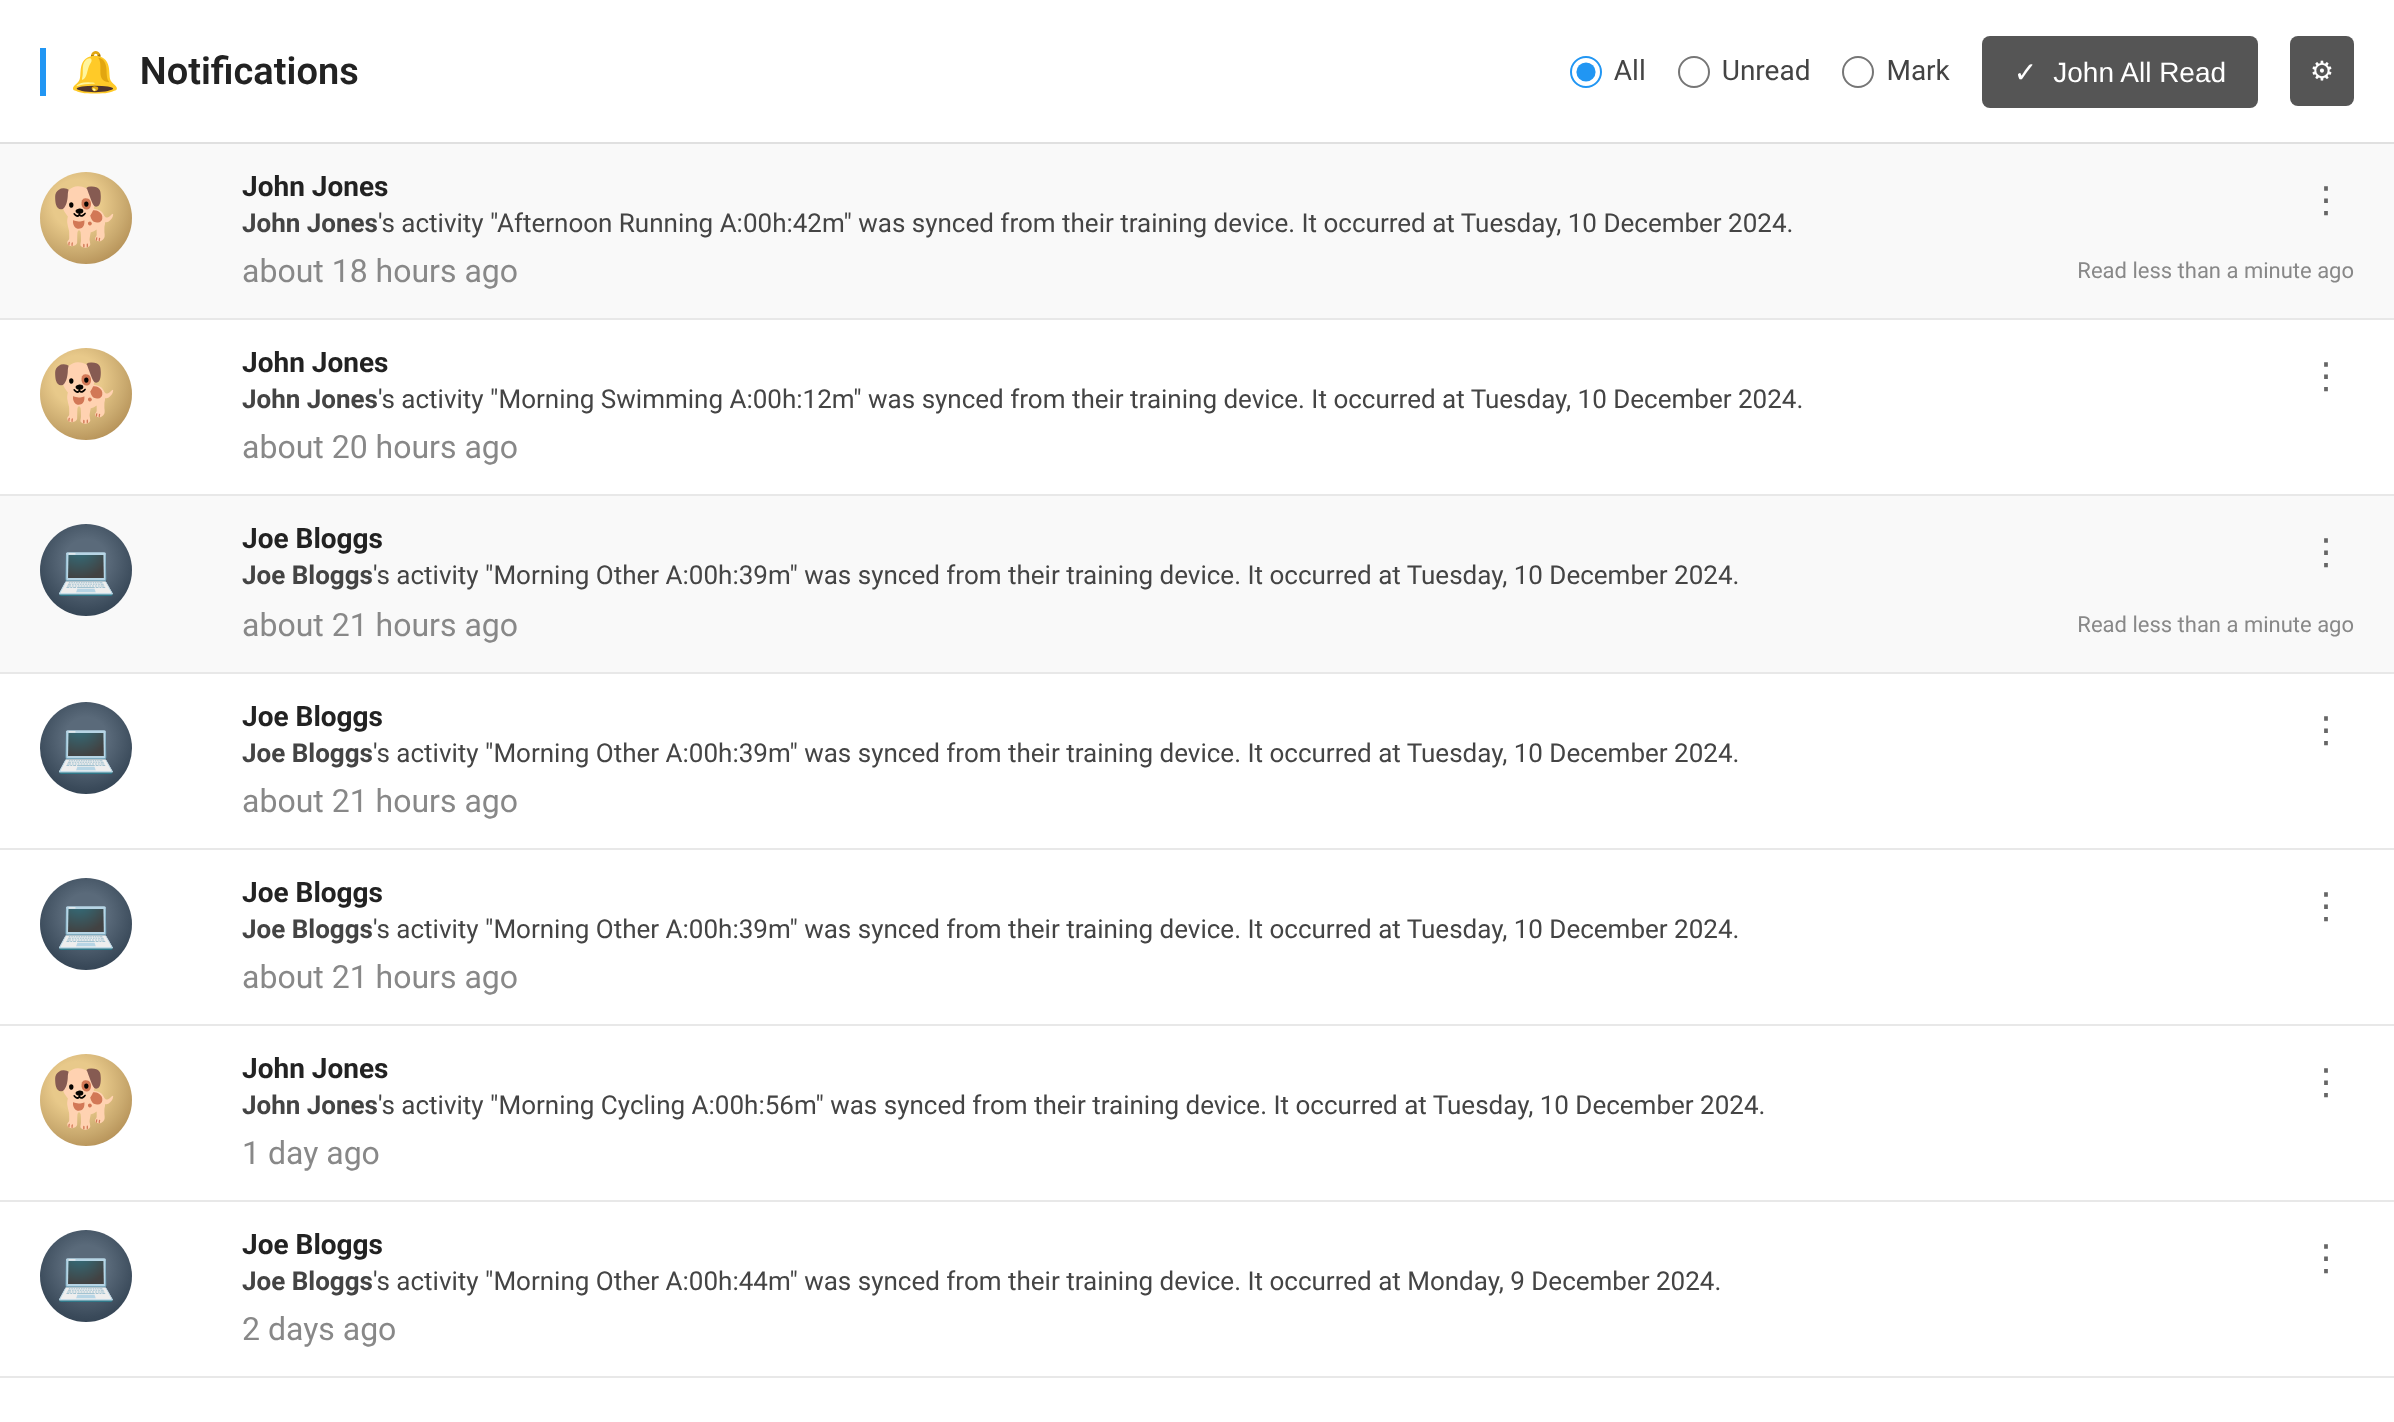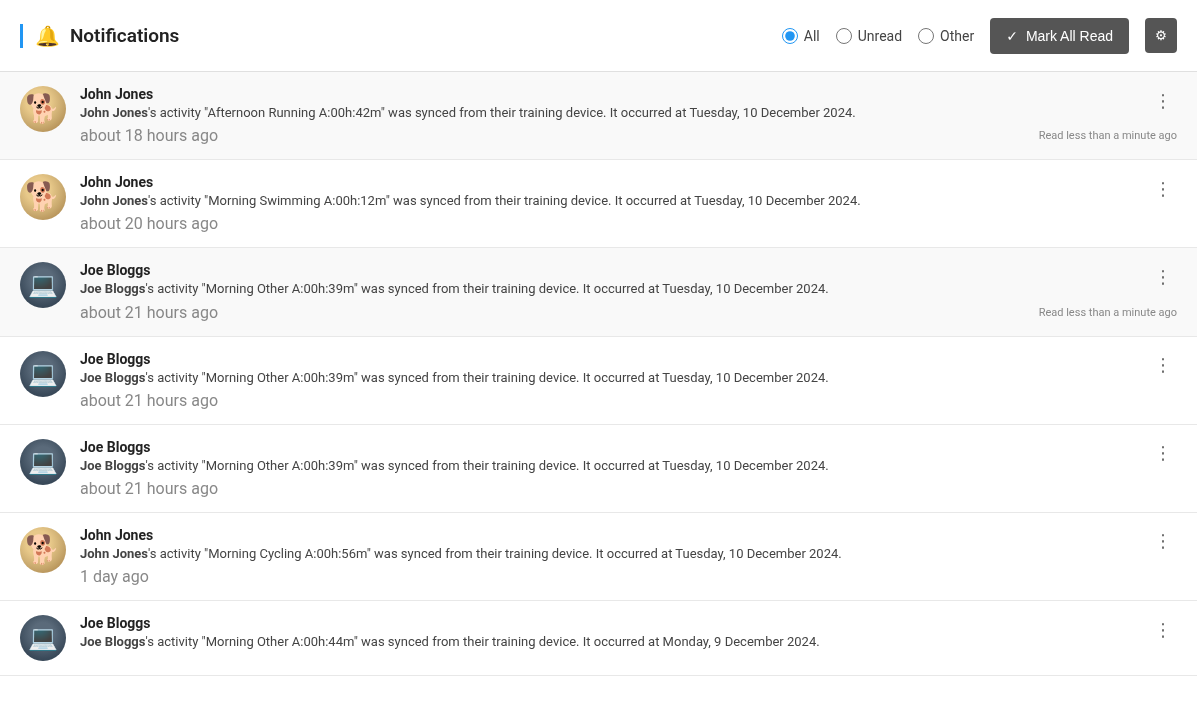--- a/index.html
+++ b/index.html
@@ -140,20 +140,21 @@
     .avatar-laptop::before {
       content: '💻';
       font-size: 24px;
       line-height: 46px;
       text-align: center;
       display: block;
     }
     .notification-content {
       flex: 1;
       min-width: 0;
+      margin-left: 41px;
     }
     .notification-name {
       font-weight: 700;
       font-size: 14px;
       color: #222;
       margin-bottom: 2px;
     }
     .notification-text {
       font-size: 13px;
       color: #444;
@@ -213,26 +214,26 @@
         <label class="radio-option">
           <input type="radio" name="filter" checked="" style="">
           <span class="radio-label">All</span>
         </label>
         <label class="radio-option">
           <input type="radio" name="filter" style="">
           <span class="radio-label">Unread</span>
         </label>
         <label class="radio-option">
           <input type="radio" name="filter" style="">
-          <span class="radio-label">Other</span>
+          <span class="radio-label">Mark</span>
         </label>
       </div>
       <button class="mark-all-read-btn">
         <span>✓</span>
-        <span>Mark All Read</span>
+        <span>John All Read</span>
       </button>
       <button class="settings-btn">
         <span>⚙</span>
       </button>
     </div>
   </div>
 
   <div class="notifications-list" id="notifications-container">
   <div class="notification-item read-bg">
       <div class="avatar avatar-dog"></div>
@@ -304,17 +305,21 @@
 
         </div>
       </div>
       <div class="notification-more">⋮</div>
     </div>
       <div class="notification-item">
       <div class="avatar avatar-laptop"></div>
       <div class="notification-content">
         <div class="notification-name">Joe Bloggs</div>
         <div class="notification-text"><strong>Joe Bloggs</strong>'s activity "Morning Other A:00h:44m" was synced from their training device. It occurred at Monday, 9 December 2024.</div>
+        <div style="display:flex; justify-content:space-between; align-items:center;">
+          <span class="notification-time">2 days ago</span>
+
+        </div>
       </div>
       <div class="notification-more">⋮</div>
     </div>
     </div>
 </div>
 
 </body></html>

